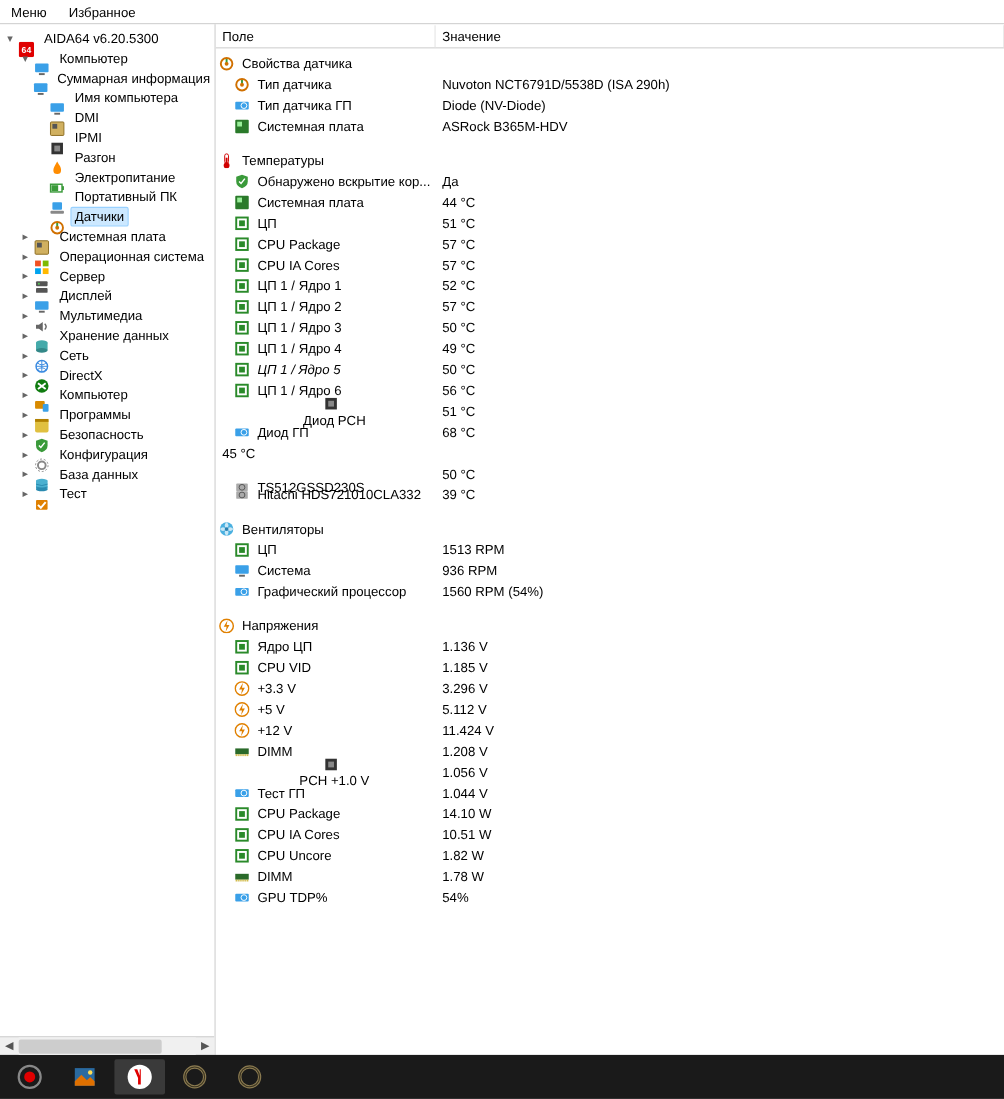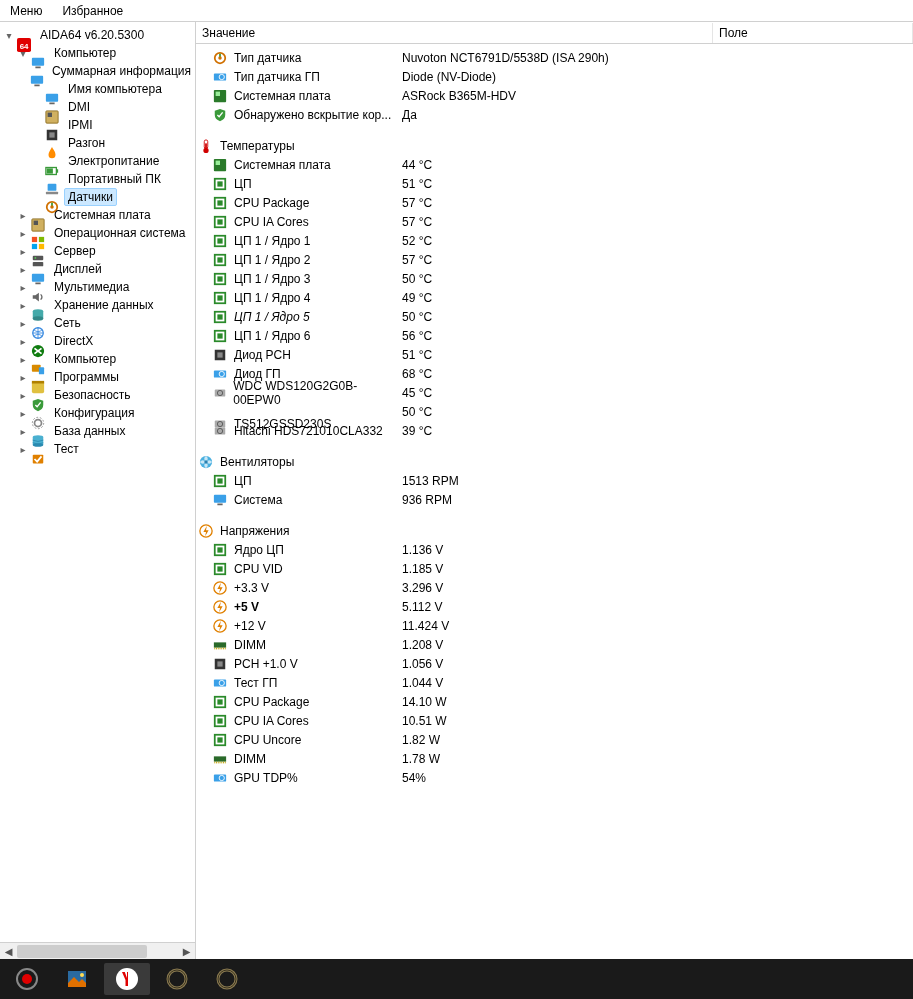--- a/index.html
+++ b/index.html
@@ -448,33 +448,46 @@
         <div class="arrow">◀</div>
         <div class="track">
           <div class="thumb"></div>
         </div>
         <div class="arrow">▶</div>
       </div>
     </div>
 
     <div class="listview">
       <div class="lv-header">
+        <div class="col" id="col-field" style="width: 200px;">Поле</div>
         <div class="col" style="flex:1">Значение</div>
-        <div class="col" id="col-field" style="width: 200px;">Поле</div>
       </div>
       <div class="lv-body" id="lv-body">
-          <div class="lv-row item">
+          <div class="lv-row section">
             <div class="cell-field" style="width: 200px;">
               <span class="ico">
                 <svg width="14" height="14" viewBox="0 0 16 16">
                   <circle cx="8" cy="8" r="6" fill="none" stroke="#d07000" stroke-width="2"></circle>
                   <path d="M8 8 L8 3" stroke="#3a9a3a" stroke-width="2"></path>
                   <circle cx="8" cy="8" r="2" fill="#d07000"></circle>
                 </svg>
               </span>
+              <span>Свойства датчика</span>
+            </div>
+            <div class="cell-value"></div>
+          </div>
+          <div class="lv-row item">
+            <div class="cell-field" style="width: 200px;">
+              <span class="ico">
+                <svg width="14" height="14" viewBox="0 0 16 16">
+                  <circle cx="8" cy="8" r="6" fill="none" stroke="#d07000" stroke-width="2"></circle>
+                  <path d="M8 8 L8 3" stroke="#3a9a3a" stroke-width="2"></path>
+                  <circle cx="8" cy="8" r="2" fill="#d07000"></circle>
+                </svg>
+              </span>
               <span>Тип датчика</span>
             </div>
             <div class="cell-value">Nuvoton NCT6791D/5538D  (ISA 290h)</div>
           </div>
           <div class="lv-row item">
             <div class="cell-field" style="width: 200px;">
               <span class="ico">
                 <svg width="14" height="14" viewBox="0 0 16 16">
                   <rect x="1" y="4" width="14" height="8" fill="#3aa0e8" rx="1"></rect>
                   <circle cx="10" cy="8" r="3" fill="none" stroke="#fff" stroke-width="1"></circle>
@@ -488,50 +501,50 @@
             <div class="cell-field" style="width: 200px;">
               <span class="ico">
                 <svg width="14" height="14" viewBox="0 0 16 16">
                   <rect x="1" y="1" width="14" height="14" fill="#2a7a2a" rx="1"></rect>
                   <rect x="3" y="3" width="5" height="5" fill="#9e9"></rect>
                 </svg>
               </span>
               <span>Системная плата</span>
             </div>
             <div class="cell-value">ASRock B365M-HDV</div>
-          </div>
-          <div class="lv-row item">
-            <div class="cell-field" style="width: 200px;">
-              <span class="ico">
-                <svg width="14" height="14" viewBox="0 0 16 16">
-                  <path d="M8 1 L14 3 V8 Q14 13 8 15 Q2 13 2 8 V3 Z" fill="#3a9a3a"></path>
-                  <path d="M5 8 L7 10 L11 5" fill="none" stroke="#fff" stroke-width="1.5"></path>
-                </svg>
-              </span>
-              <span>Обнаружено вскрытие кор...</span>
-            </div>
-            <div class="cell-value">Да</div>
           </div>
           <div class="lv-row section">
             <div class="cell-field" style="width: 200px;">
               <span class="ico">
                 <svg width="14" height="14" viewBox="0 0 16 16">
                   <rect x="6" y="1" width="4" height="10" fill="none" stroke="#d00000" stroke-width="1" rx="2"></rect>
                   <circle cx="8" cy="13" r="3" fill="#d00000"></circle>
                   <rect x="7" y="5" width="2" height="8" fill="#d00000"></rect>
                 </svg>
               </span>
               <span>Температуры</span>
             </div>
             <div class="cell-value"></div>
           </div>
           <div class="lv-row item">
             <div class="cell-field" style="width: 200px;">
               <span class="ico">
                 <svg width="14" height="14" viewBox="0 0 16 16">
+                  <path d="M8 1 L14 3 V8 Q14 13 8 15 Q2 13 2 8 V3 Z" fill="#3a9a3a"></path>
+                  <path d="M5 8 L7 10 L11 5" fill="none" stroke="#fff" stroke-width="1.5"></path>
+                </svg>
+              </span>
+              <span>Обнаружено вскрытие кор...</span>
+            </div>
+            <div class="cell-value">Да</div>
+          </div>
+          <div class="lv-row item">
+            <div class="cell-field" style="width: 200px;">
+              <span class="ico">
+                <svg width="14" height="14" viewBox="0 0 16 16">
                   <rect x="1" y="1" width="14" height="14" fill="#2a7a2a" rx="1"></rect>
                   <rect x="3" y="3" width="5" height="5" fill="#9e9"></rect>
                 </svg>
               </span>
               <span>Системная плата</span>
             </div>
             <div class="cell-value">44 °C</div>
           </div>
           <div class="lv-row item">
             <div class="cell-field" style="width: 200px;">
@@ -635,21 +648,21 @@
                 <svg width="14" height="14" viewBox="0 0 16 16">
                   <rect x="2" y="2" width="12" height="12" fill="none" stroke="#2a8a2a" stroke-width="2"></rect>
                   <rect x="5" y="5" width="6" height="6" fill="#2a8a2a"></rect>
                 </svg>
               </span>
               <span>ЦП 1 / Ядро 6</span>
             </div>
             <div class="cell-value">56 °C</div>
           </div>
           <div class="lv-row item">
-            <div class="cell-field" style="width: 200px;">
+            <div class="cell-field" style="width: 200px; flex-direction: column;">
               <span class="ico">
                 <svg width="14" height="14" viewBox="0 0 16 16">
                   <rect x="2" y="2" width="12" height="12" fill="#333"></rect>
                   <rect x="5" y="5" width="6" height="6" fill="#888"></rect>
                 </svg>
               </span>
               <span>Диод PCH</span>
             </div>
             <div class="cell-value">51 °C</div>
           </div>
@@ -659,29 +672,20 @@
                 <svg width="14" height="14" viewBox="0 0 16 16">
                   <rect x="1" y="4" width="14" height="8" fill="#3aa0e8" rx="1"></rect>
                   <circle cx="10" cy="8" r="3" fill="none" stroke="#fff" stroke-width="1"></circle>
                 </svg>
               </span>
               <span>Диод ГП</span>
             </div>
             <div class="cell-value">68 °C</div>
           </div>
           <div class="lv-row item">
-            <div class="cell-field" style="width: 200px;">
-              <span class="ico">
-                <svg width="14" height="14" viewBox="0 0 16 16">
-                  <rect x="2" y="4" width="12" height="8" fill="#aaa" rx="1"></rect>
-                  <circle cx="8" cy="8" r="3" fill="none" stroke="#555" stroke-width="1"></circle>
-                </svg>
-              </span>
-              <span>WDC WDS120G2G0B-00EPW0</span>
-            </div>
             <div class="cell-value">45 °C</div>
           </div>
           <div class="lv-row item">
             <div class="cell-field" style="width: 200px; margin-top: 25px;">
               <span class="ico">
                 <svg width="14" height="14" viewBox="0 0 16 16">
                   <rect x="2" y="4" width="12" height="8" fill="#aaa" rx="1"></rect>
                   <circle cx="8" cy="8" r="3" fill="none" stroke="#555" stroke-width="1"></circle>
                 </svg>
               </span>
@@ -731,20 +735,32 @@
               <span class="ico">
                 <svg width="14" height="14" viewBox="0 0 16 16">
                   <rect x="1" y="2" width="14" height="9" fill="#3aa0e8" rx="1"></rect>
                   <rect x="5" y="12" width="6" height="2" fill="#666"></rect>
                 </svg>
               </span>
               <span>Система</span>
             </div>
             <div class="cell-value">936 RPM</div>
           </div>
+          <div class="lv-row item">
+            <div class="cell-field" style="width: 200px;">
+              <span class="ico">
+                <svg width="14" height="14" viewBox="0 0 16 16">
+                  <rect x="1" y="4" width="14" height="8" fill="#3aa0e8" rx="1"></rect>
+                  <circle cx="10" cy="8" r="3" fill="none" stroke="#fff" stroke-width="1"></circle>
+                </svg>
+              </span>
+              <span>Графический процессор</span>
+            </div>
+            <div class="cell-value">1560 RPM  (54%)</div>
+          </div>
           <div class="lv-row section">
             <div class="cell-field" style="width: 200px;">
               <span class="ico">
                 <svg width="14" height="14" viewBox="0 0 16 16">
                   <circle cx="8" cy="8" r="7" fill="none" stroke="#e08000" stroke-width="1.5"></circle>
                   <path d="M9 2 L5 9 L8 9 L7 14 L11 7 L8 7 Z" fill="#e08000"></path>
                 </svg>
               </span>
               <span>Напряжения</span>
             </div>
@@ -780,21 +796,21 @@
                 <svg width="14" height="14" viewBox="0 0 16 16">
                   <circle cx="8" cy="8" r="7" fill="none" stroke="#e08000" stroke-width="1.5"></circle>
                   <path d="M9 2 L5 9 L8 9 L7 14 L11 7 L8 7 Z" fill="#e08000"></path>
                 </svg>
               </span>
               <span>+3.3 V</span>
             </div>
             <div class="cell-value">3.296 V</div>
           </div>
           <div class="lv-row item">
-            <div class="cell-field" style="width: 200px; font-weight: bold;">
+            <div class="cell-field" style="width: 200px;">
               <span class="ico">
                 <svg width="14" height="14" viewBox="0 0 16 16">
                   <circle cx="8" cy="8" r="7" fill="none" stroke="#e08000" stroke-width="1.5"></circle>
                   <path d="M9 2 L5 9 L8 9 L7 14 L11 7 L8 7 Z" fill="#e08000"></path>
                 </svg>
               </span>
               <span>+5 V</span>
             </div>
             <div class="cell-value">5.112 V</div>
           </div>
@@ -816,21 +832,21 @@
                 <svg width="14" height="14" viewBox="0 0 16 16">
                   <rect x="1" y="5" width="14" height="6" fill="#2a6a2a"></rect>
                   <path d="M2 11 V13 M4 11 V13 M6 11 V13 M8 11 V13 M10 11 V13 M12 11 V13 M14 11 V13" stroke="#c0a000" stroke-width="1"></path>
                 </svg>
               </span>
               <span>DIMM</span>
             </div>
             <div class="cell-value">1.208 V</div>
           </div>
           <div class="lv-row item">
-            <div class="cell-field" style="width: 200px;">
+            <div class="cell-field" style="width: 200px; flex-direction: column;">
               <span class="ico">
                 <svg width="14" height="14" viewBox="0 0 16 16">
                   <rect x="2" y="2" width="12" height="12" fill="#333"></rect>
                   <rect x="5" y="5" width="6" height="6" fill="#888"></rect>
                 </svg>
               </span>
               <span>PCH +1.0 V</span>
             </div>
             <div class="cell-value">1.056 V</div>
           </div>

